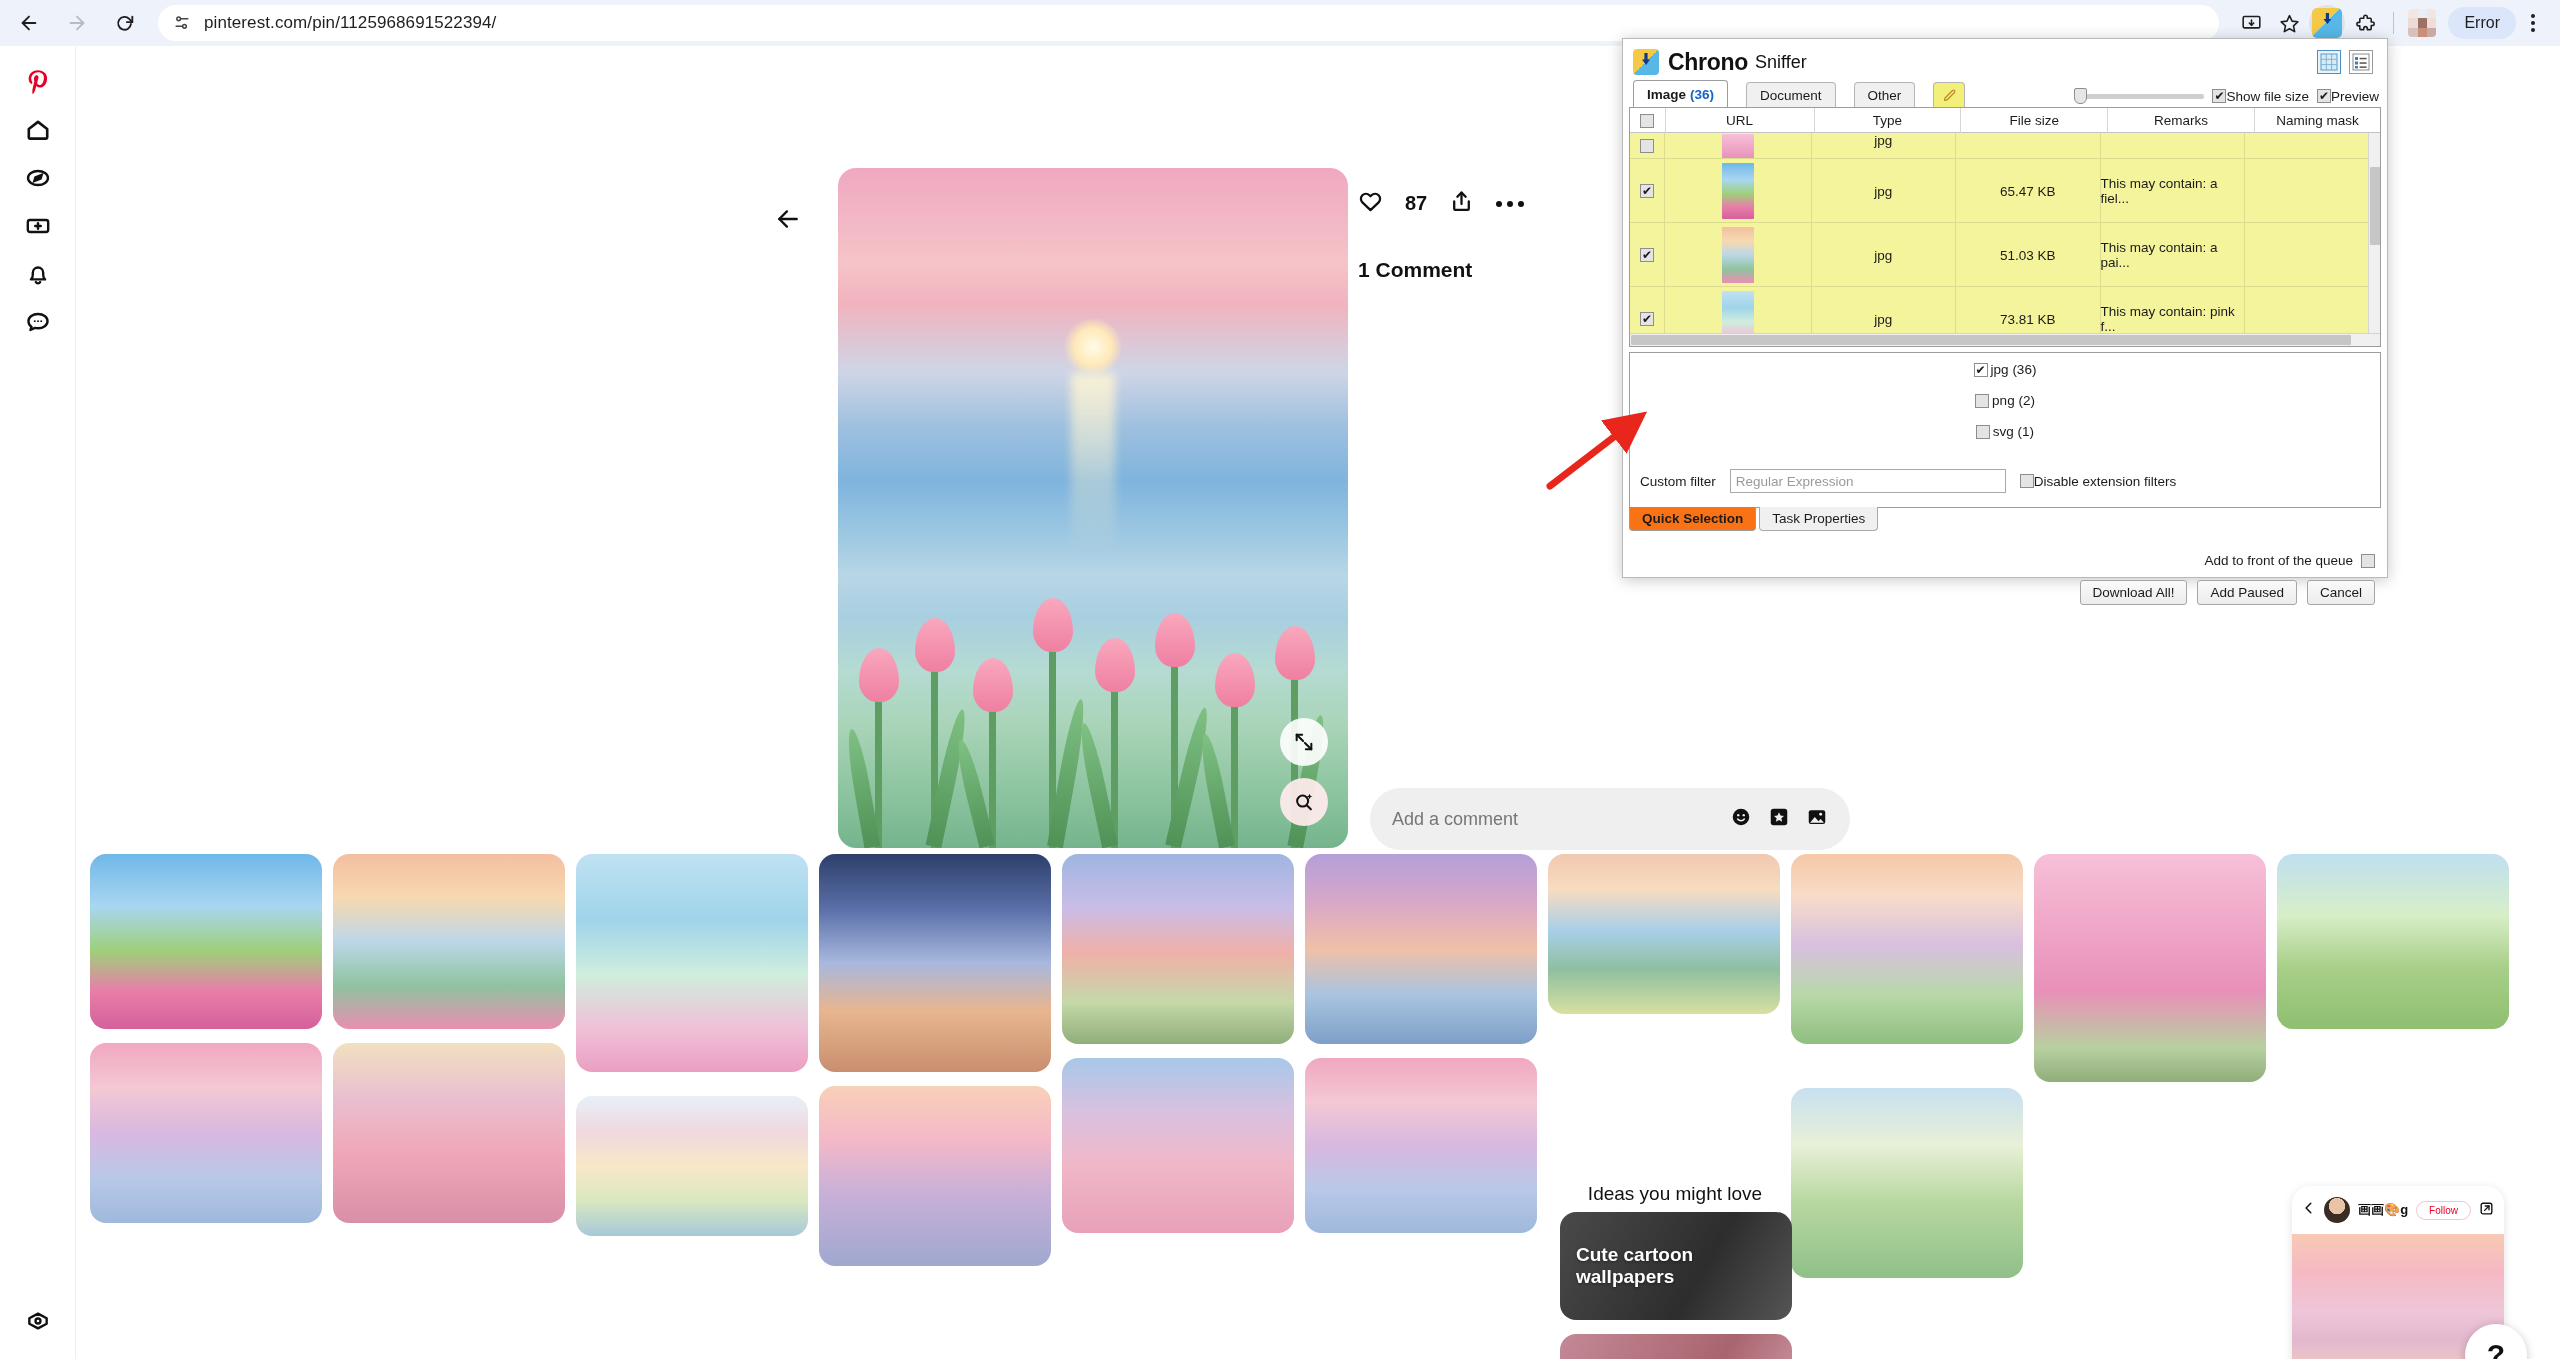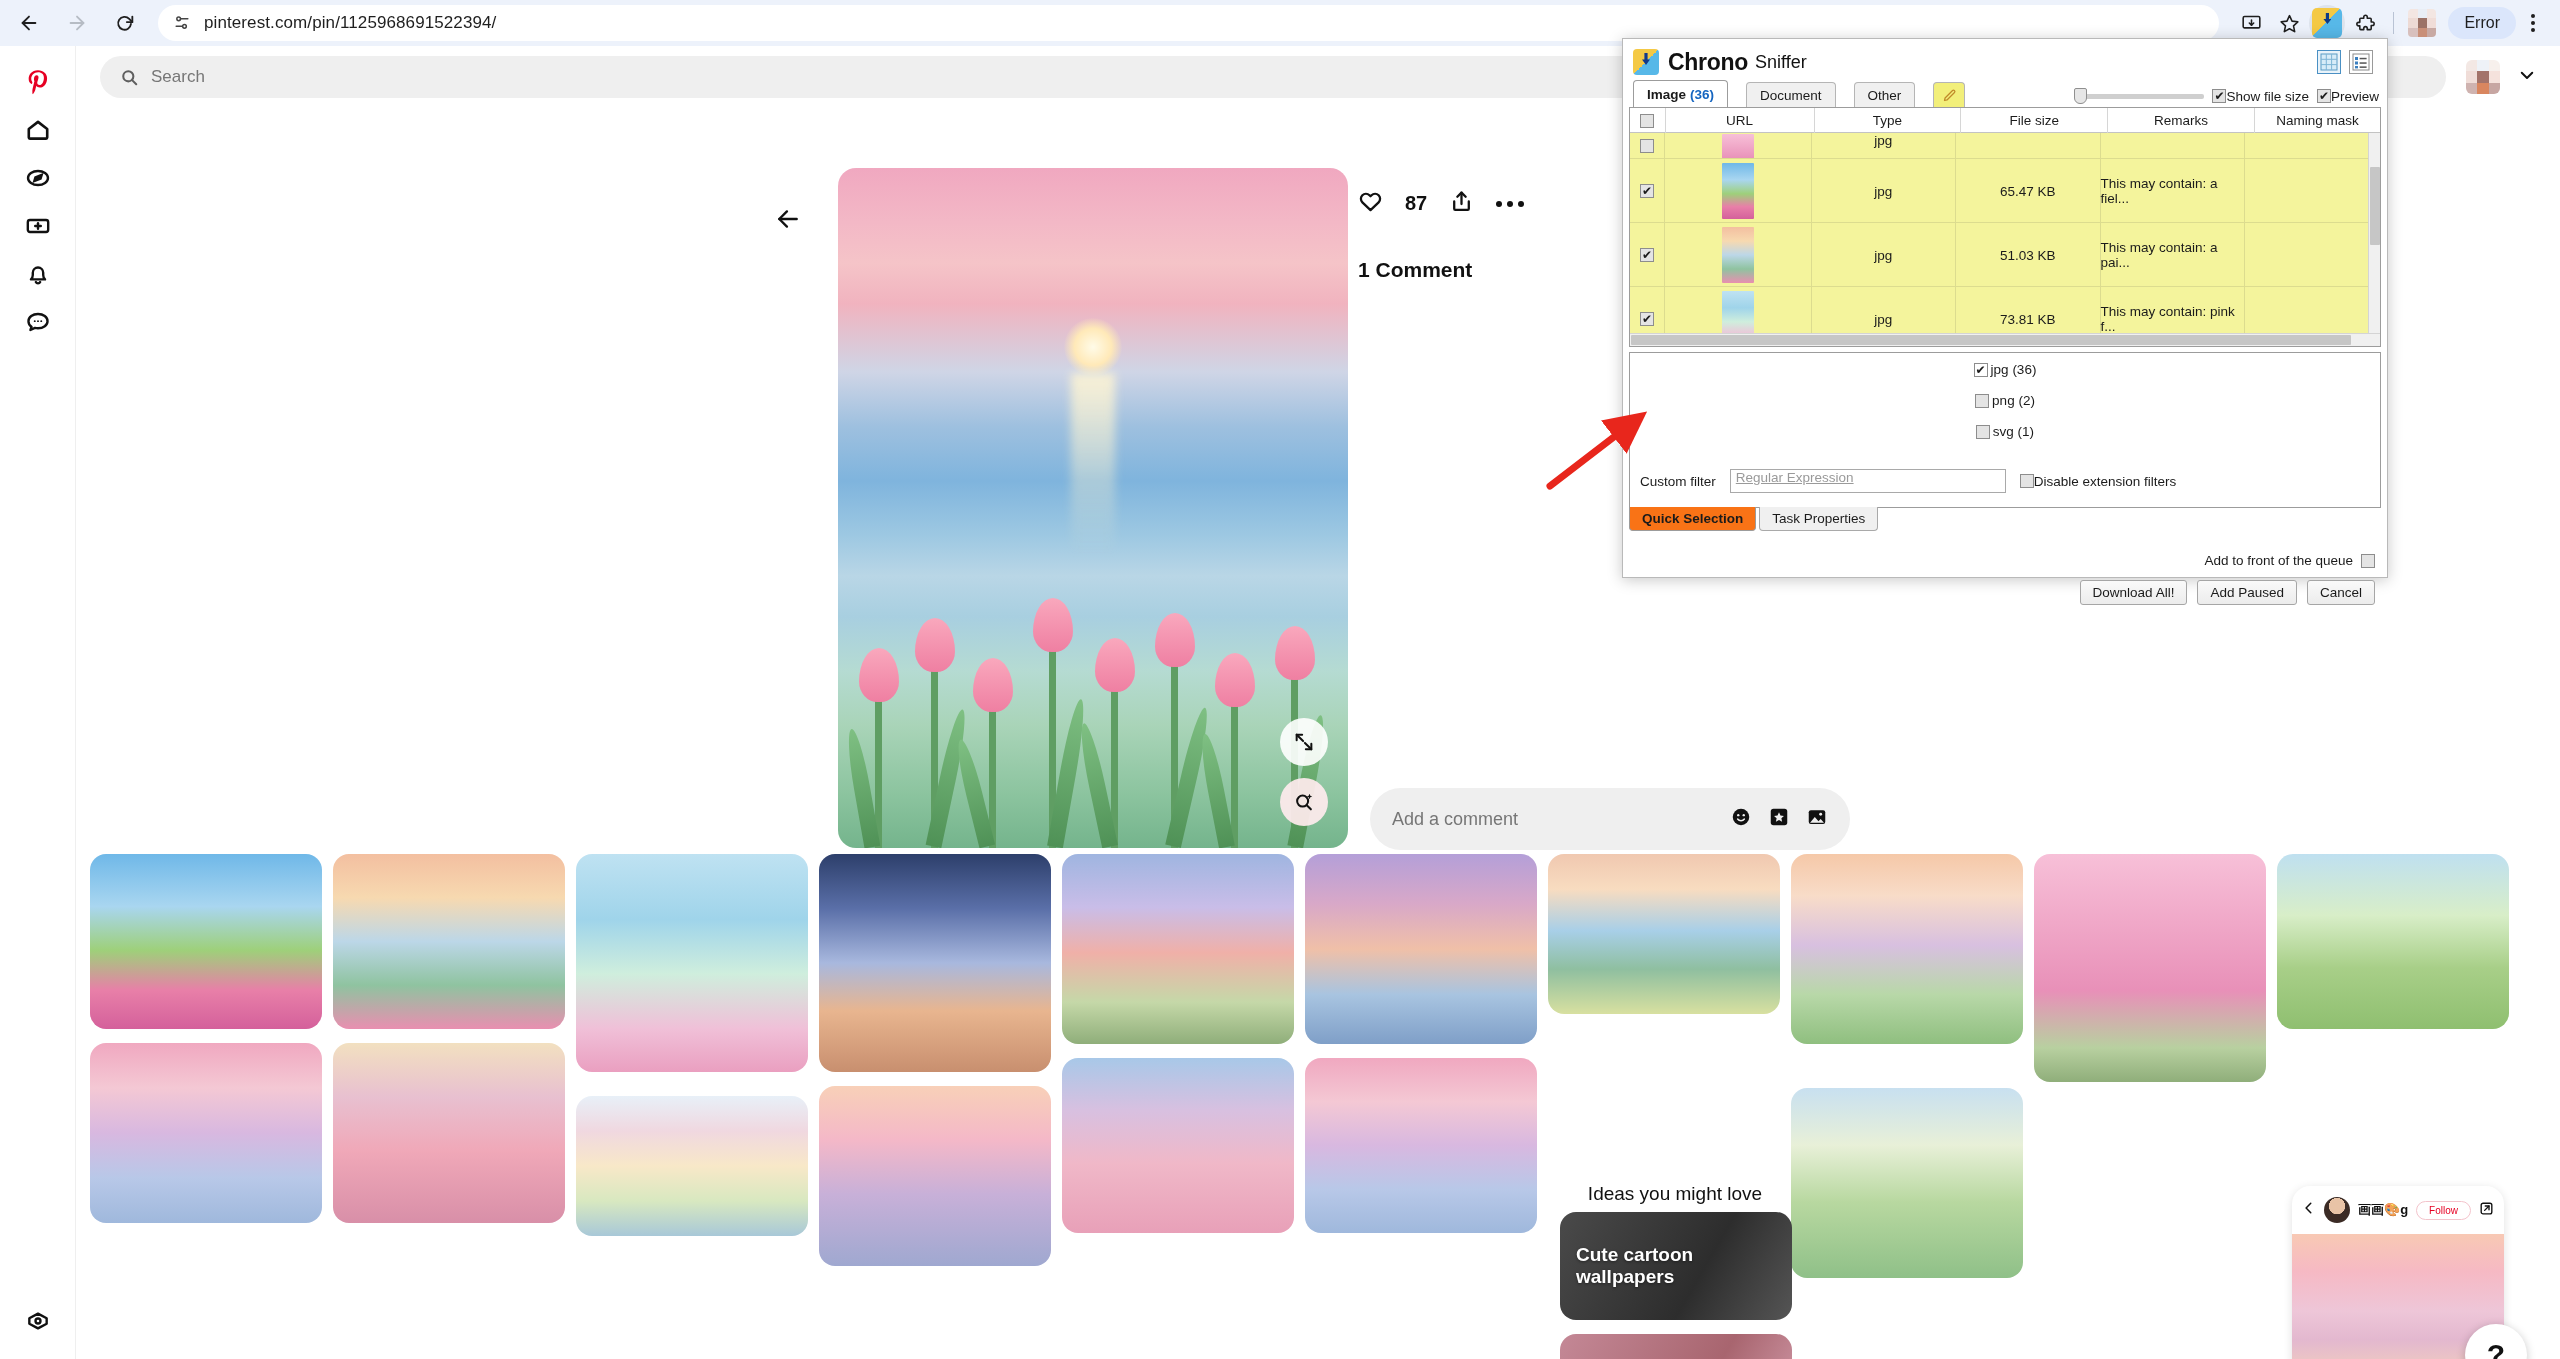--- a/index.html
+++ b/index.html
@@ -288,21 +288,21 @@
   #hscroll { position: absolute; left: 0; right: 0; bottom: 0; height: 13px; background: #f0f0f0; border-top: 1px solid #d4d4d4; }
   #hscroll .hthumb { position: absolute; left: 1px; top: 1px; width: 96%; height: 10px; background: #c6c6c6; border-radius: 1px; }
 
   #filters-panel { margin: 5px 6px 0 6px; border: 1px solid #9c9c9c; background: #fff; padding: 9px 10px 14px 10px; }
   #ext-row { display: flex; align-items: center; gap: 16px; font-size: 13.5px; flex-direction: column; }
   #ext-row .ckb { gap: 3px; }
   #custom-row { display: flex; align-items: center; gap: 14px; margin-top: 30px; }
   #custom-label { font-size: 13.5px; }
   #custom-input {
     width: 276px; height: 24px; border: 1px solid #a9a9a9; background: #fff;
-    display: flex; align-items: flex-start; padding: 0 5px; font-size: 13.5px; color: #9a9a9a; text-decoration: underline;
+    display: flex; align-items: center; padding: 0 5px; font-size: 13.5px; color: #9a9a9a;
   }
 
   #lower-tabs { display: flex; align-items: flex-end; padding-left: 6px; margin-top: -1px; position: relative; z-index: 2; }
   .ltab {
     height: 24px; padding: 0 12px; border: 1px solid #a9a9a9; border-top: none;
     background: #f0f0f0; display: flex; align-items: center;
     border-radius: 0 0 4px 4px; margin-right: 3px; font-size: 13.5px;
   }
   .ltab.active { background: #f97316; font-weight: 700; border-color: #9c9c9c; }
 
@@ -455,45 +455,20 @@
         </svg>
     </div>
     <div class="side-item" style="position:absolute;bottom:14px;left:14px">
       <svg viewBox="0 0 24 24" fill="none" stroke="currentColor" stroke-width="2.2" stroke-linejoin="round">
           <path d="M4 9.5 12 5.2l8 4.3v5L12 18.8 4 14.5z"></path>
           <circle cx="12" cy="12" r="2.3"></circle>
         </svg>
     </div>
   </div>
 
-  <div id="pin-header">
-    <div id="search-box">
-      <svg viewBox="0 0 24 24" fill="none" stroke="currentColor" stroke-width="2.6" stroke-linecap="round">
-          <circle cx="10.5" cy="10.5" r="6.4"></circle>
-          <line x1="15.3" y1="15.3" x2="20.5" y2="20.5"></line>
-        </svg>
-      <span class="ph">Search</span>
-    </div>
-    <div id="header-avatar">
-      <i style="background:#f3e8e4"></i>
-        <i style="background:#eef2f7"></i>
-        <i style="background:#f7f0ec"></i>
-      <i style="background:#f0ddd8"></i>
-        <i style="background:#a3736a"></i>
-        <i style="background:#f5e2dc"></i>
-      <i style="background:#cfb3b0"></i>
-        <i style="background:#d9865f"></i>
-        <i style="background:#c7a6a2"></i>
-    </div>
-    <div id="header-chevron">
-      <svg viewBox="0 0 24 24" fill="none" stroke="currentColor" stroke-width="2.6" stroke-linecap="round" stroke-linejoin="round">
-          <polyline points="5 9 12 16 19 9"></polyline>
-        </svg>
-    </div>
-  </div>
 
   <div id="back-arrow">
     <svg viewBox="0 0 24 24" fill="none" stroke="currentColor" stroke-width="2.2" stroke-linecap="round" stroke-linejoin="round">
         <line x1="20" y1="12" x2="4" y2="12"></line>
         <polyline points="11 19 4 12 11 5"></polyline>
       </svg>
   </div>
 
   <div id="pin-card">
     <div class="sun"></div>

